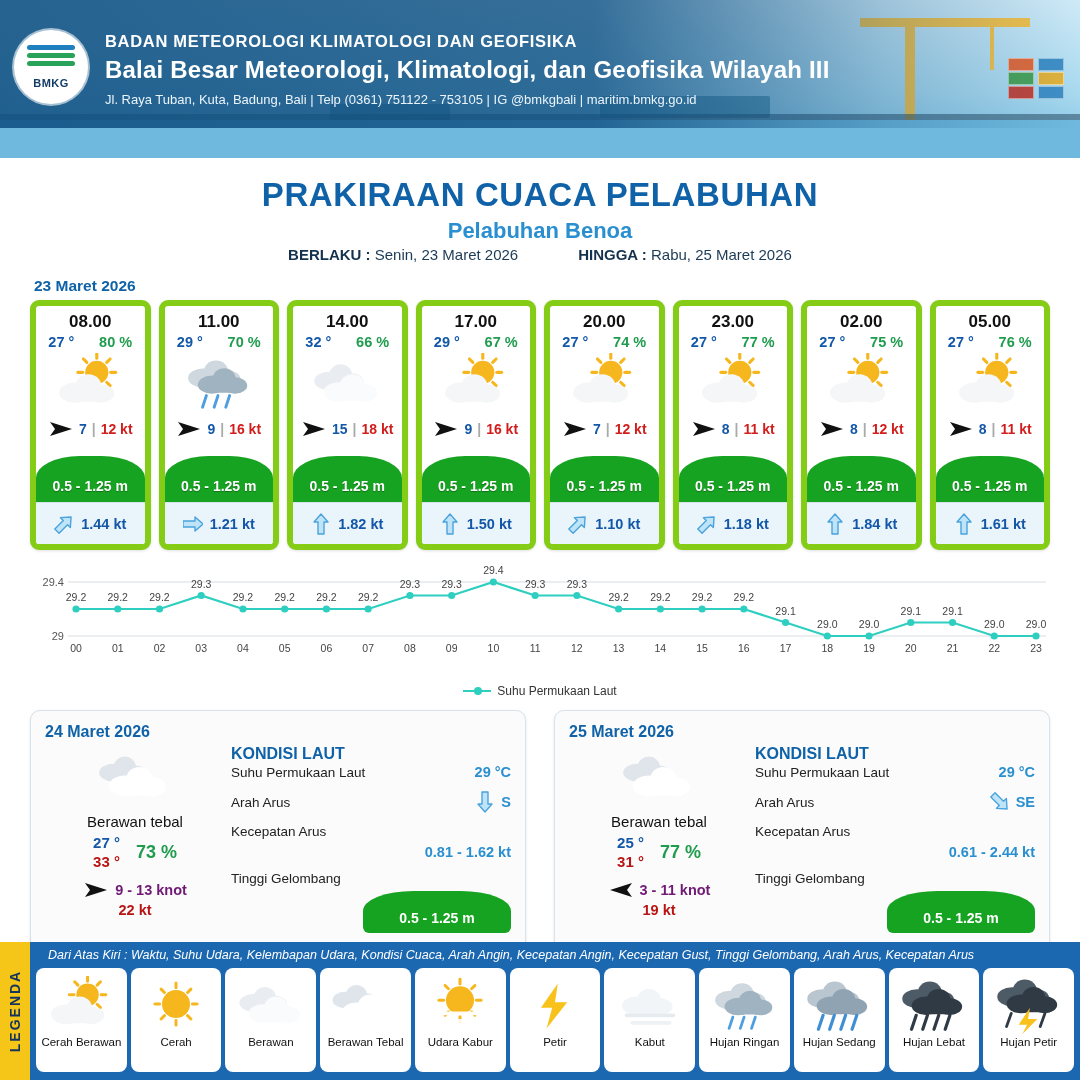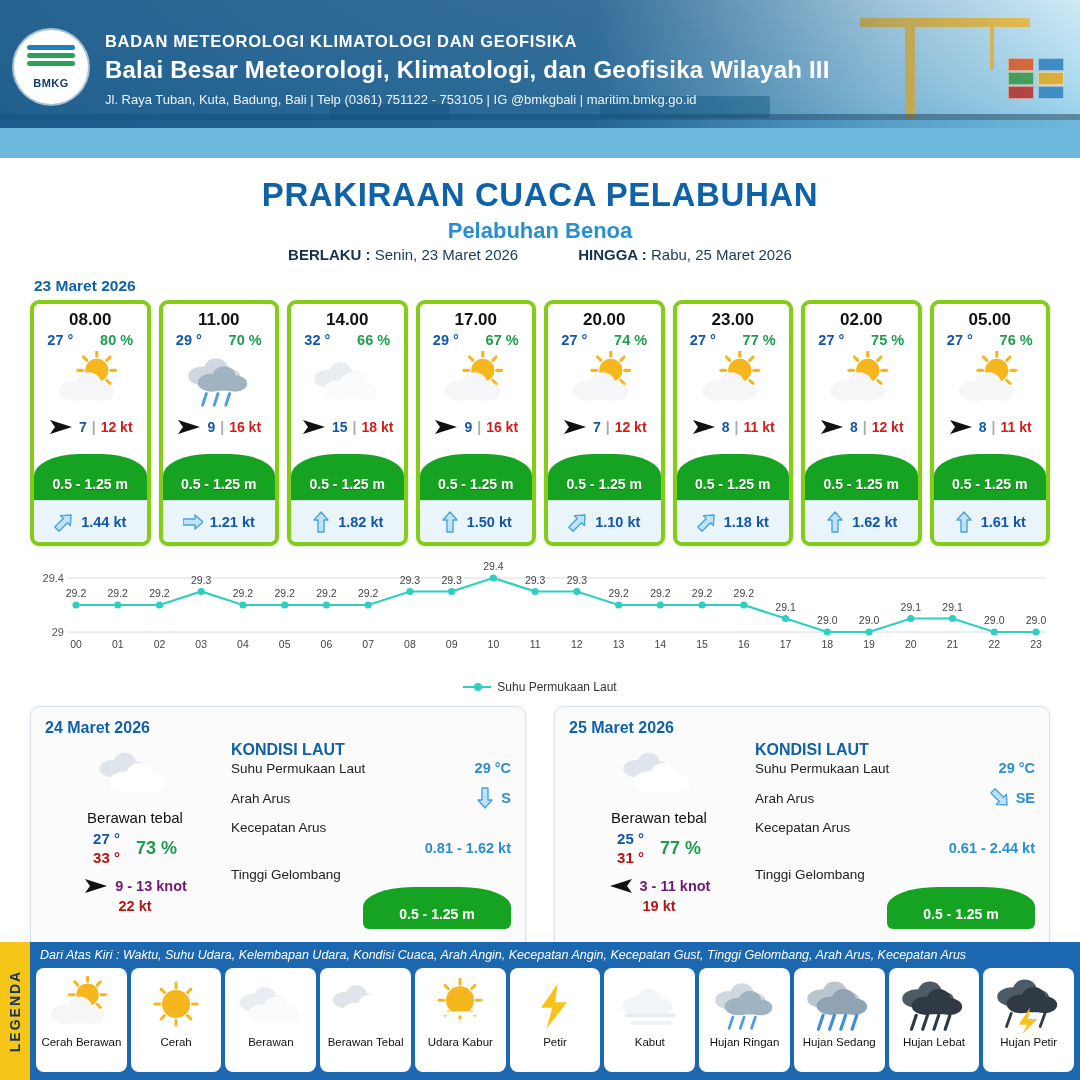--- a/index.html
+++ b/index.html
@@ -60,21 +60,21 @@
   
   .date-label {
     margin:14px 0 5px 34px; color:#0f62a8; font-size:15.5px; font-weight:bold;
   }
 
   
   .cards {
     display:flex; gap:8px; padding:0 30px; justify-content:space-between;
   }
   .card {
-    width:122px; background:#ffffff; border:4px solid #84cc16; border-radius:9px;
+    width:122px; background:#ffffff; border:6px solid #84cc16; border-radius:9px;
     box-shadow:0 1px 3px rgba(0,0,0,.12); overflow:hidden; position:relative;
   }
   .c-time { text-align:center; font-size:17px; font-weight:bold; color:#111; padding:6px 0 2px; }
   .c-vals { display:flex; justify-content:space-around; align-items:baseline; padding-bottom:2px;}
   .c-temp { color:#1357a8; font-size:14.5px; font-weight:bold; }
   .c-hum  { color:#1f9c4d; font-size:14.5px; font-weight:bold; }
   .c-icon { height:62px; display:flex; align-items:center; justify-content:center; }
   .c-wind { display:flex; align-items:center; justify-content:center; gap:5px; height:30px; font-size:14px; font-weight:bold;}
   .c-wind .spd { color:#1357a8; }
   .c-wind .sep { color:#aaa; }
@@ -143,21 +143,21 @@
     background:#1b67b0;
   }
   .legend-side {
     position:absolute; left:0; top:0; width:30px; height:138px; background:#f5c518;
     display:flex; align-items:center; justify-content:center;
   }
   .legend-side span {
     transform:rotate(-90deg); white-space:nowrap; font-size:14px; font-weight:bold; color:#14345c; letter-spacing:2px;
   }
   .legend-note {
-    position:absolute; left:40px; top:6px; color:#ffffff; font-size:12.5px; font-style:italic;
+    position:absolute; left:48px; top:6px; color:#ffffff; font-size:12.5px; font-style:italic;
   }
   .legend-items {
     position:absolute; left:36px; top:26px; right:6px; display:flex; gap:4px;
   }
   .leg {
     width:94px; height:104px; background:#ffffff; border-radius:8px;
     display:flex; flex-direction:column; align-items:center; justify-content:flex-start;
     padding-top:6px;
   }
   .leg .ic { height:62px; display:flex; align-items:center; justify-content:center; }
@@ -571,21 +571,21 @@
     <div class="c-wave">
       <div class="grass"></div>
       <div class="txt">0.5 - 1.25 m</div>
     </div>
     <div class="c-cur">
       <svg width="20" height="22" viewBox="0 0 20 22">
     <g transform="rotate(0 10 11)">
       <path d="M10 1 L17 9 L13 9 L13 21 L7 21 L7 9 L3 9 Z" fill="#bfe3f7" stroke="#4aa3dd" stroke-width="1.4" stroke-linejoin="round"></path>
     </g>
         </svg>
-      <span>1.62 kt</span>
+      <span>1.84 kt</span>
     </div>
     </div>
     <div class="card">
     <div class="c-time">05.00</div>
     <div class="c-vals">
       <span class="c-temp">27 °</span>
       <span class="c-hum">76 %</span>
     </div>
     <div class="c-icon">
         <svg width="78" height="60" viewBox="0 0 78 62">

